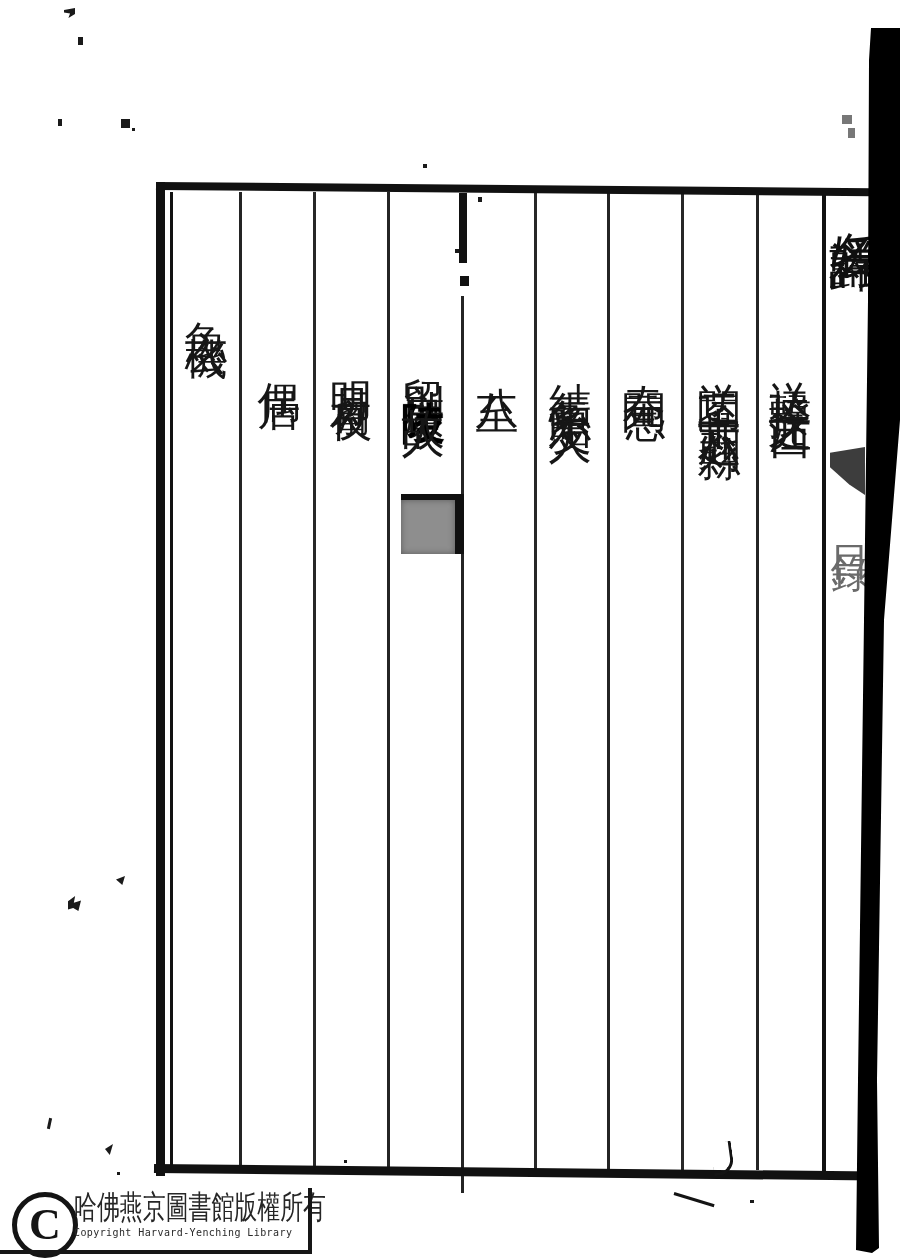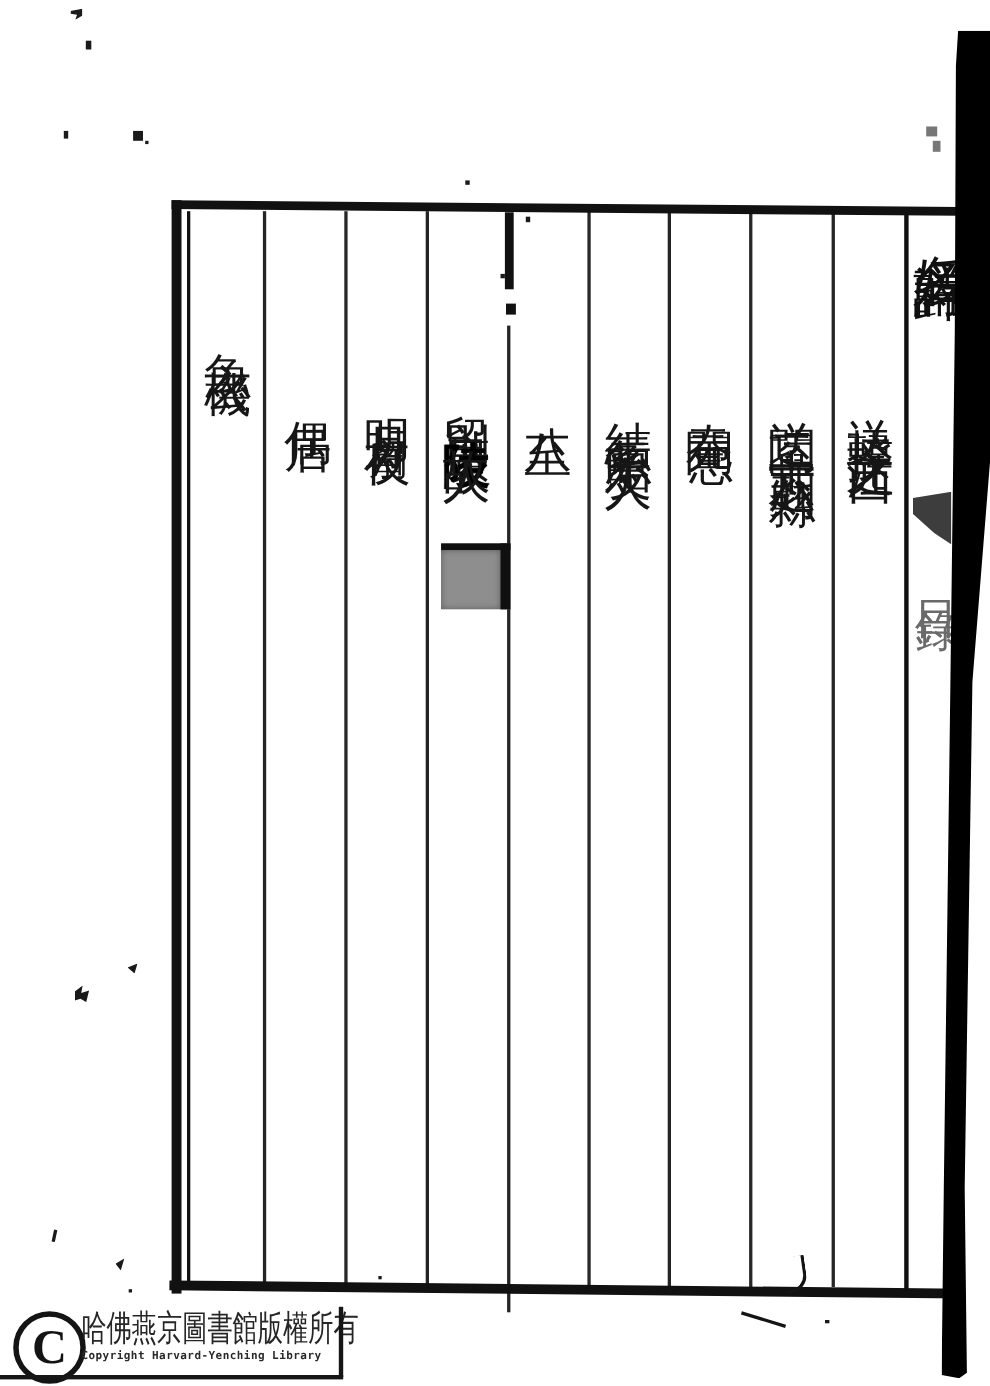--- a/index.html
+++ b/index.html
@@ -54,21 +54,21 @@
   .stamp-cn{
     left:74px;top:1186px;width:300px;
     font-size:29px;color:#262626;letter-spacing:0px;
     transform:scale(0.79,1.12);transform-origin:left top;
     white-space:nowrap;z-index:4;
     font-family:"DejaVu Serif",serif;
   }
   .stamp-en{
     left:74px;top:1227px;
     font-family:"DejaVu Sans Mono","Liberation Mono",monospace;
-    font-weight:bold;font-size:10px;color:#2a2a2a;letter-spacing:0.4px;
+    font-weight:normal;font-size:10px;color:#2a2a2a;letter-spacing:0.4px;
     white-space:nowrap;z-index:4;
   }
   .stamp-vline{left:308px;top:1188px;width:4px;height:64px;background:#161616;z-index:4;}
   .stamp-bline{left:0px;top:1250px;width:312px;height:4px;background:#161616;z-index:4;}
   
   .curve-mark{
     left:712px;top:1142px;width:18px;height:30px;
     border-right:3px solid #141414;border-bottom:3px solid #141414;
     border-bottom-right-radius:16px;
     transform:rotate(-8deg);z-index:2;

